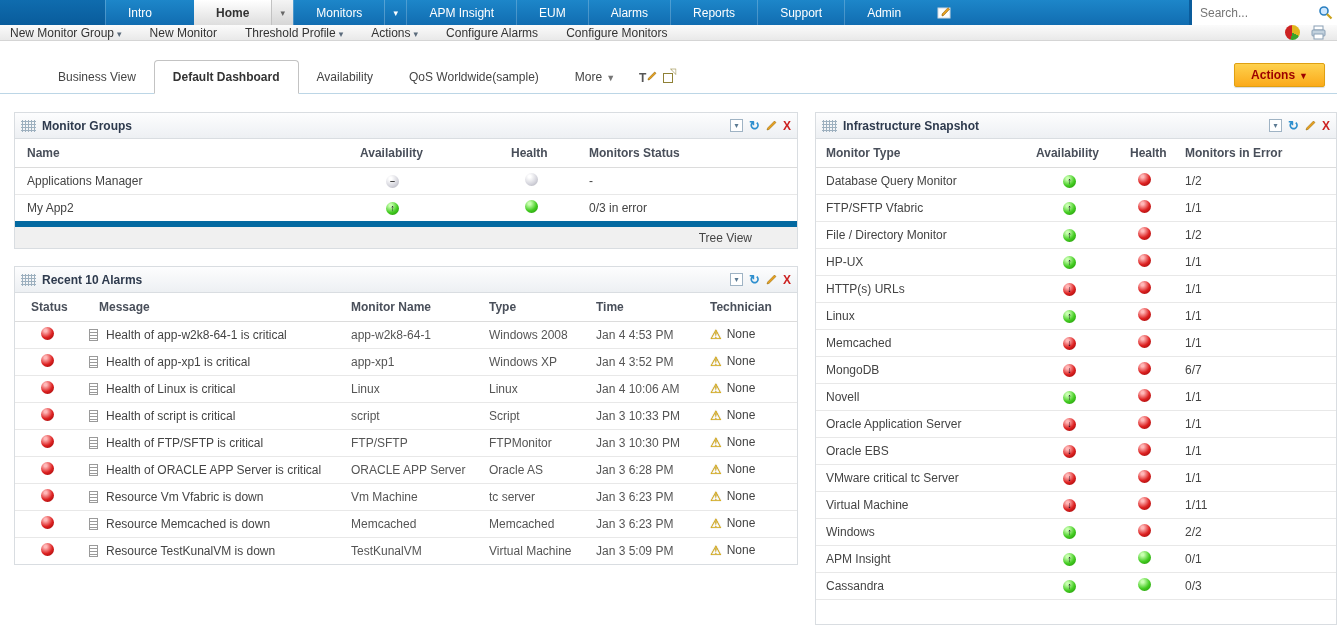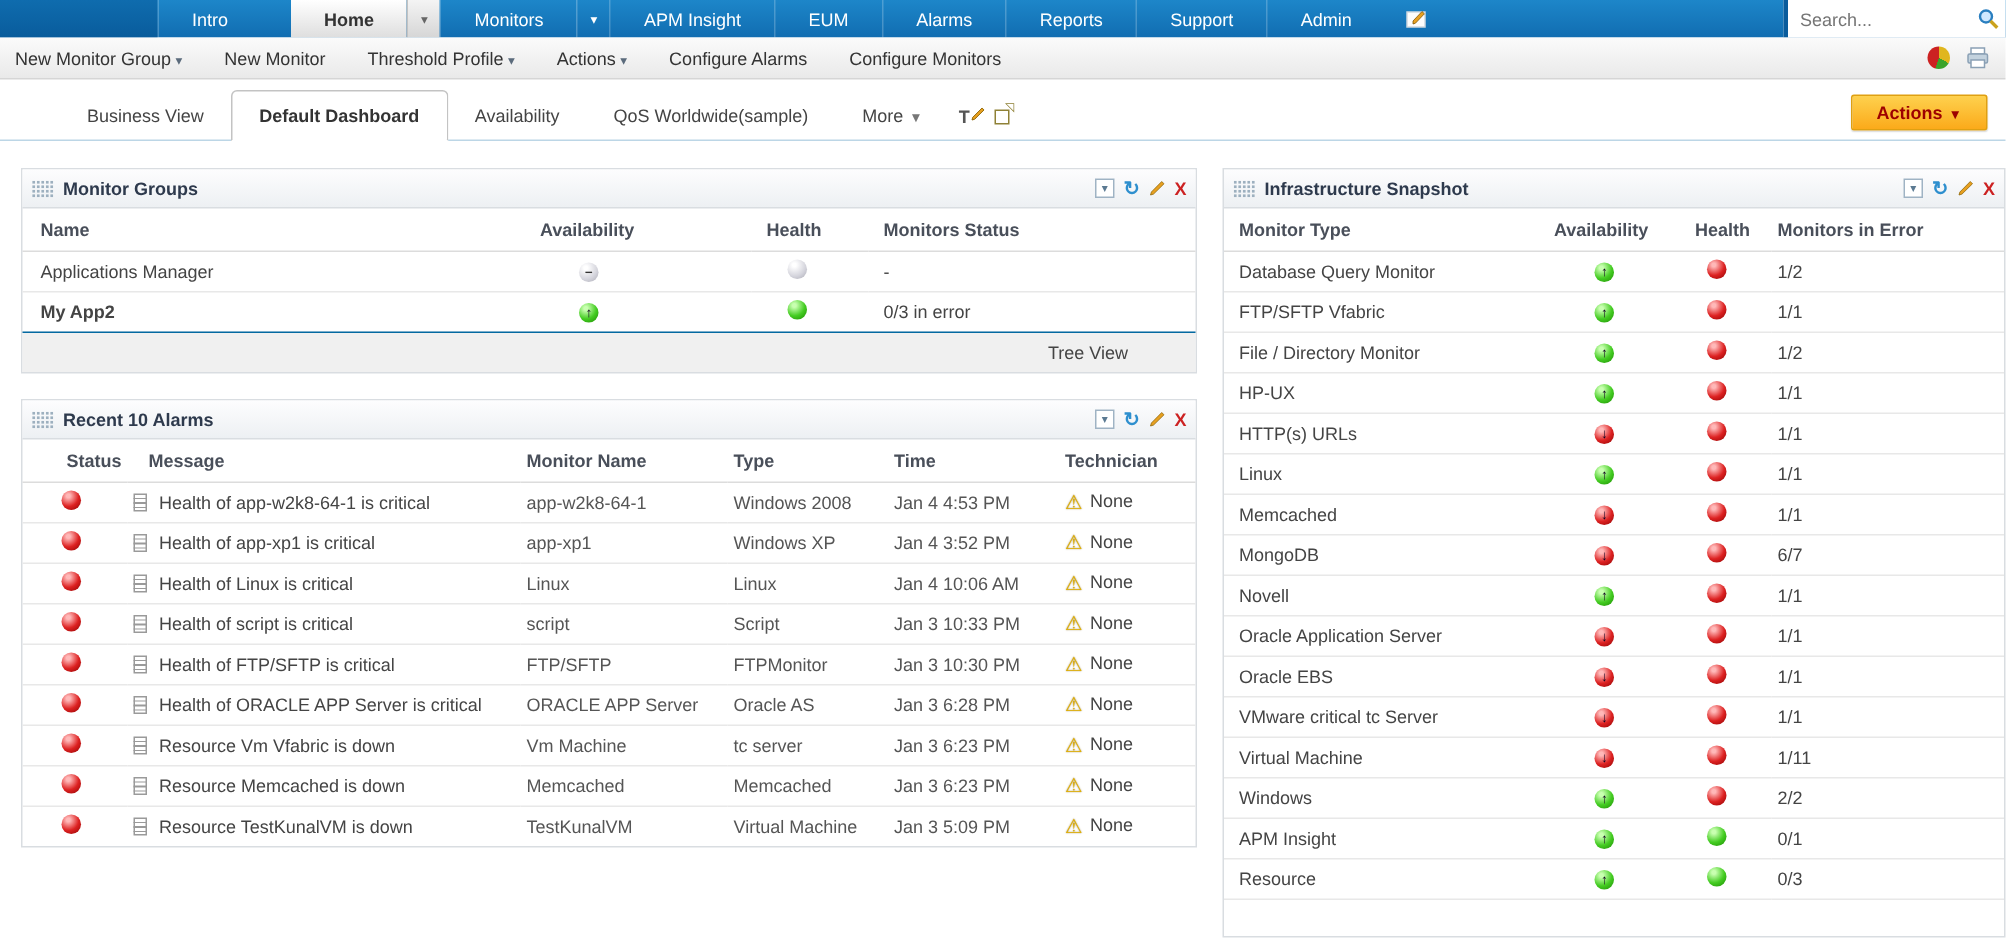--- a/index.html
+++ b/index.html
@@ -18,21 +18,21 @@
   .nav-arrow.active { background:linear-gradient(#f4f4f4,#d6d6d6); color:#666; border-left:1px solid #c2c2c2; }
   .nav-compose { display:flex; align-items:center; padding:0 14px; cursor:pointer; }
   .nav-spacer { flex:1; }
   .search-box { width:148px; background:#fff; border-left:3px solid #0a5c9c;
     display:flex; align-items:center; padding:0 4px 0 8px; }
   .search-box input { border:none; outline:none; flex:1; font-size:12px; color:#999;
     font-family:"Liberation Sans", sans-serif; min-width:0; }
   .mag { flex:0 0 auto; }
 
   
-  .toolbar { position:absolute; left:0; top:25px; width:1337px; height:28px;
+  .toolbar { position:absolute; left:0; top:25px; width:1337px; height:16px;
     background:linear-gradient(#fbfbfb,#e9e9e9); border-bottom:1px solid #d5d5d5;
     display:flex; align-items:center; padding:0 10px; }
   .tool-item { color:#333; margin-right:28px; cursor:pointer; white-space:nowrap; }
   .tool-item .dd { font-size:9px; color:#5b6b7c; margin-left:3px; }
   .tool-spacer { flex:1; }
   .pie-icon { width:15px; height:15px; border-radius:50%; margin-right:10px; cursor:pointer;
     background:conic-gradient(#e0b61e 0 33%, #3aa32a 33% 55%, #cc2222 55% 100%); }
   .printer-icon { cursor:pointer; }
 
   
@@ -82,21 +82,21 @@
     justify-content:center; font-size:9px; font-weight:bold; color:#102; line-height:1; }
   .orb.up, .orb.clear { background:radial-gradient(circle at 35% 28%, #c8ffb0 10%, #44cc22 55%, #1a8a00 100%); }
   .orb.down, .orb.critical { background:radial-gradient(circle at 35% 28%, #ffb8b8 10%, #dd2222 55%, #8d0000 100%); }
   .orb.suspended, .orb.unknown { background:radial-gradient(circle at 35% 28%, #ffffff 10%, #d4d4dc 60%, #aaaab4 100%); color:#333; }
 
   .doc-icon { width:9px; height:12px; display:inline-block; margin-right:8px; vertical-align:-2px;
     border:1px solid #9a9a9a;
     background:linear-gradient(to bottom,#fff 0,#fff 2px,#9a9a9a 2px,#9a9a9a 3px,#fff 3px,#fff 5px,#9a9a9a 5px,#9a9a9a 6px,#fff 6px,#fff 8px,#9a9a9a 8px,#9a9a9a 9px,#fff 9px); }
   .warn-icon { color:#e5b200; font-size:13px; margin-right:5px; vertical-align:-1px; text-shadow:0 0 1px #7a5c00; }
   .mg-footer { background:#f0f0f0; height:27px; display:flex; align-items:center;
-    justify-content:flex-end; padding-right:45px; border-top:1px solid #0369a1; }
+    justify-content:flex-end; padding-right:45px; border-top:6px solid #0369a1; }
   .mg-footer span { color:#444; cursor:pointer; }
   .cell-sub { color:#555; }
 </style>
 </head>
 <body>
 
 <div class="navbar">
   <div class="nav-left-pad"></div>
   <div style="display:flex">
       <div class="nav-item">Intro</div>
@@ -195,21 +195,21 @@
         </tr>
       </thead>
     <tbody>
         <tr>
           <td style="padding-left: 12px;">Applications Manager</td>
           <td style="padding-left: 40px;"><span class="orb suspended">–</span></td>
           <td style="padding-left: 24px;"><span class="orb unknown"></span></td>
           <td style="padding-left: 10px;">-</td>
         </tr>
         <tr>
-          <td style="padding-left: 12px; font-weight: bold;">My App2</td>
+          <td style="padding-left: 12px;">My App2</td>
           <td style="padding-left: 40px;"><span class="orb up">↑</span></td>
           <td style="padding-left: 24px;"><span class="orb clear"></span></td>
           <td style="padding-left: 10px;">0/3 in error</td>
         </tr>
       </tbody>
   </table>
   <div class="mg-footer">
     <span>Tree View</span>
   </div>
 </div>
@@ -233,21 +233,21 @@
     <colgroup>
         <col style="width:70px">
         <col style="width:262px">
         <col style="width:138px">
         <col style="width:107px">
         <col style="width:108px">
         <col>
       </colgroup>
     <thead>
         <tr>
-          <th style="padding-left: 16px; text-align: right;">Status</th>
+          <th style="padding-left: 16px;">Status</th>
           <th style="padding-left: 14px;">Message</th>
           <th>Monitor Name</th>
           <th>Type</th>
           <th>Time</th>
           <th style="padding-left: 10px;">Technician</th>
         </tr>
       </thead>
     <tbody>
         <tr>
           <td style="padding-left: 26px;"><span class="orb critical"></span></td>
@@ -440,20 +440,20 @@
           <td style="padding-left: 12px;"><span class="orb critical"></span></td>
           <td style="padding-left: 4px;">2/2</td>
         </tr>
         <tr>
           <td style="padding-left: 10px;">APM Insight</td>
           <td style="padding-left: 37px;"><span class="orb up">↑</span></td>
           <td style="padding-left: 12px;"><span class="orb clear"></span></td>
           <td style="padding-left: 4px;">0/1</td>
         </tr>
         <tr>
-          <td style="padding-left: 10px;">Resource</td>
+          <td style="padding-left: 10px;">Cassandra</td>
           <td style="padding-left: 37px;"><span class="orb up">↑</span></td>
           <td style="padding-left: 12px;"><span class="orb clear"></span></td>
           <td style="padding-left: 4px;">0/3</td>
         </tr>
       </tbody>
   </table>
 </div>
 
 </body></html>

